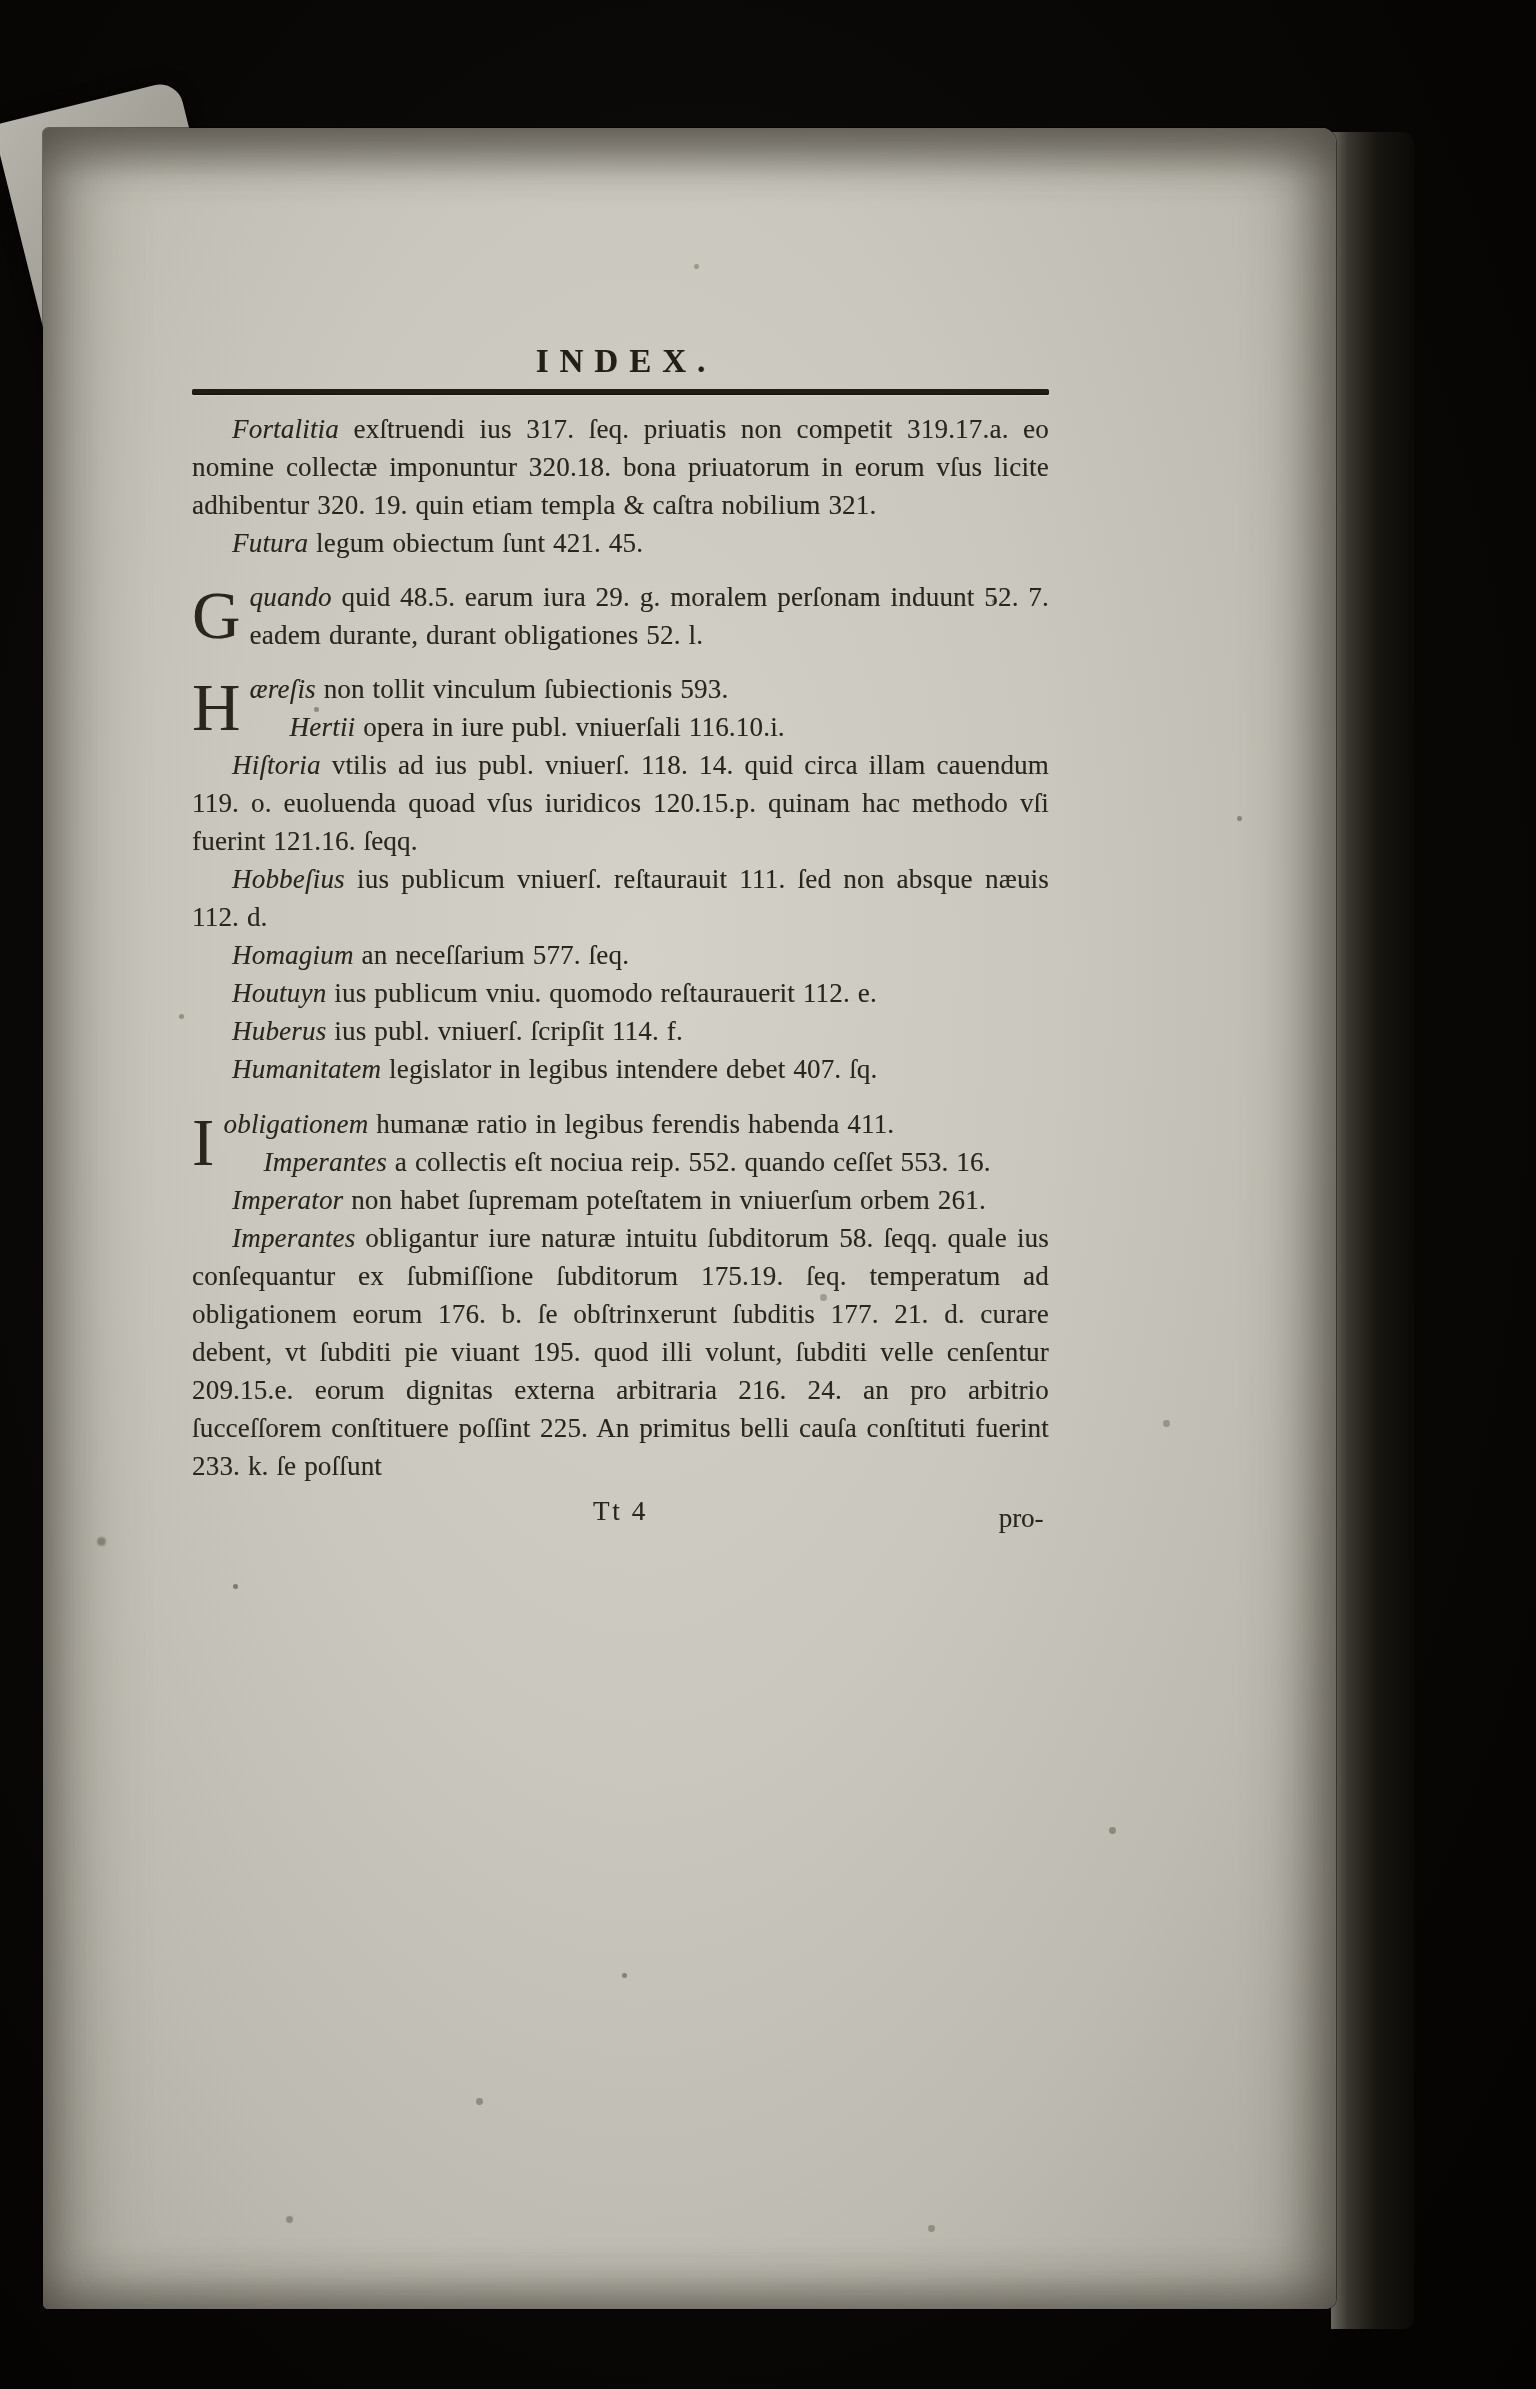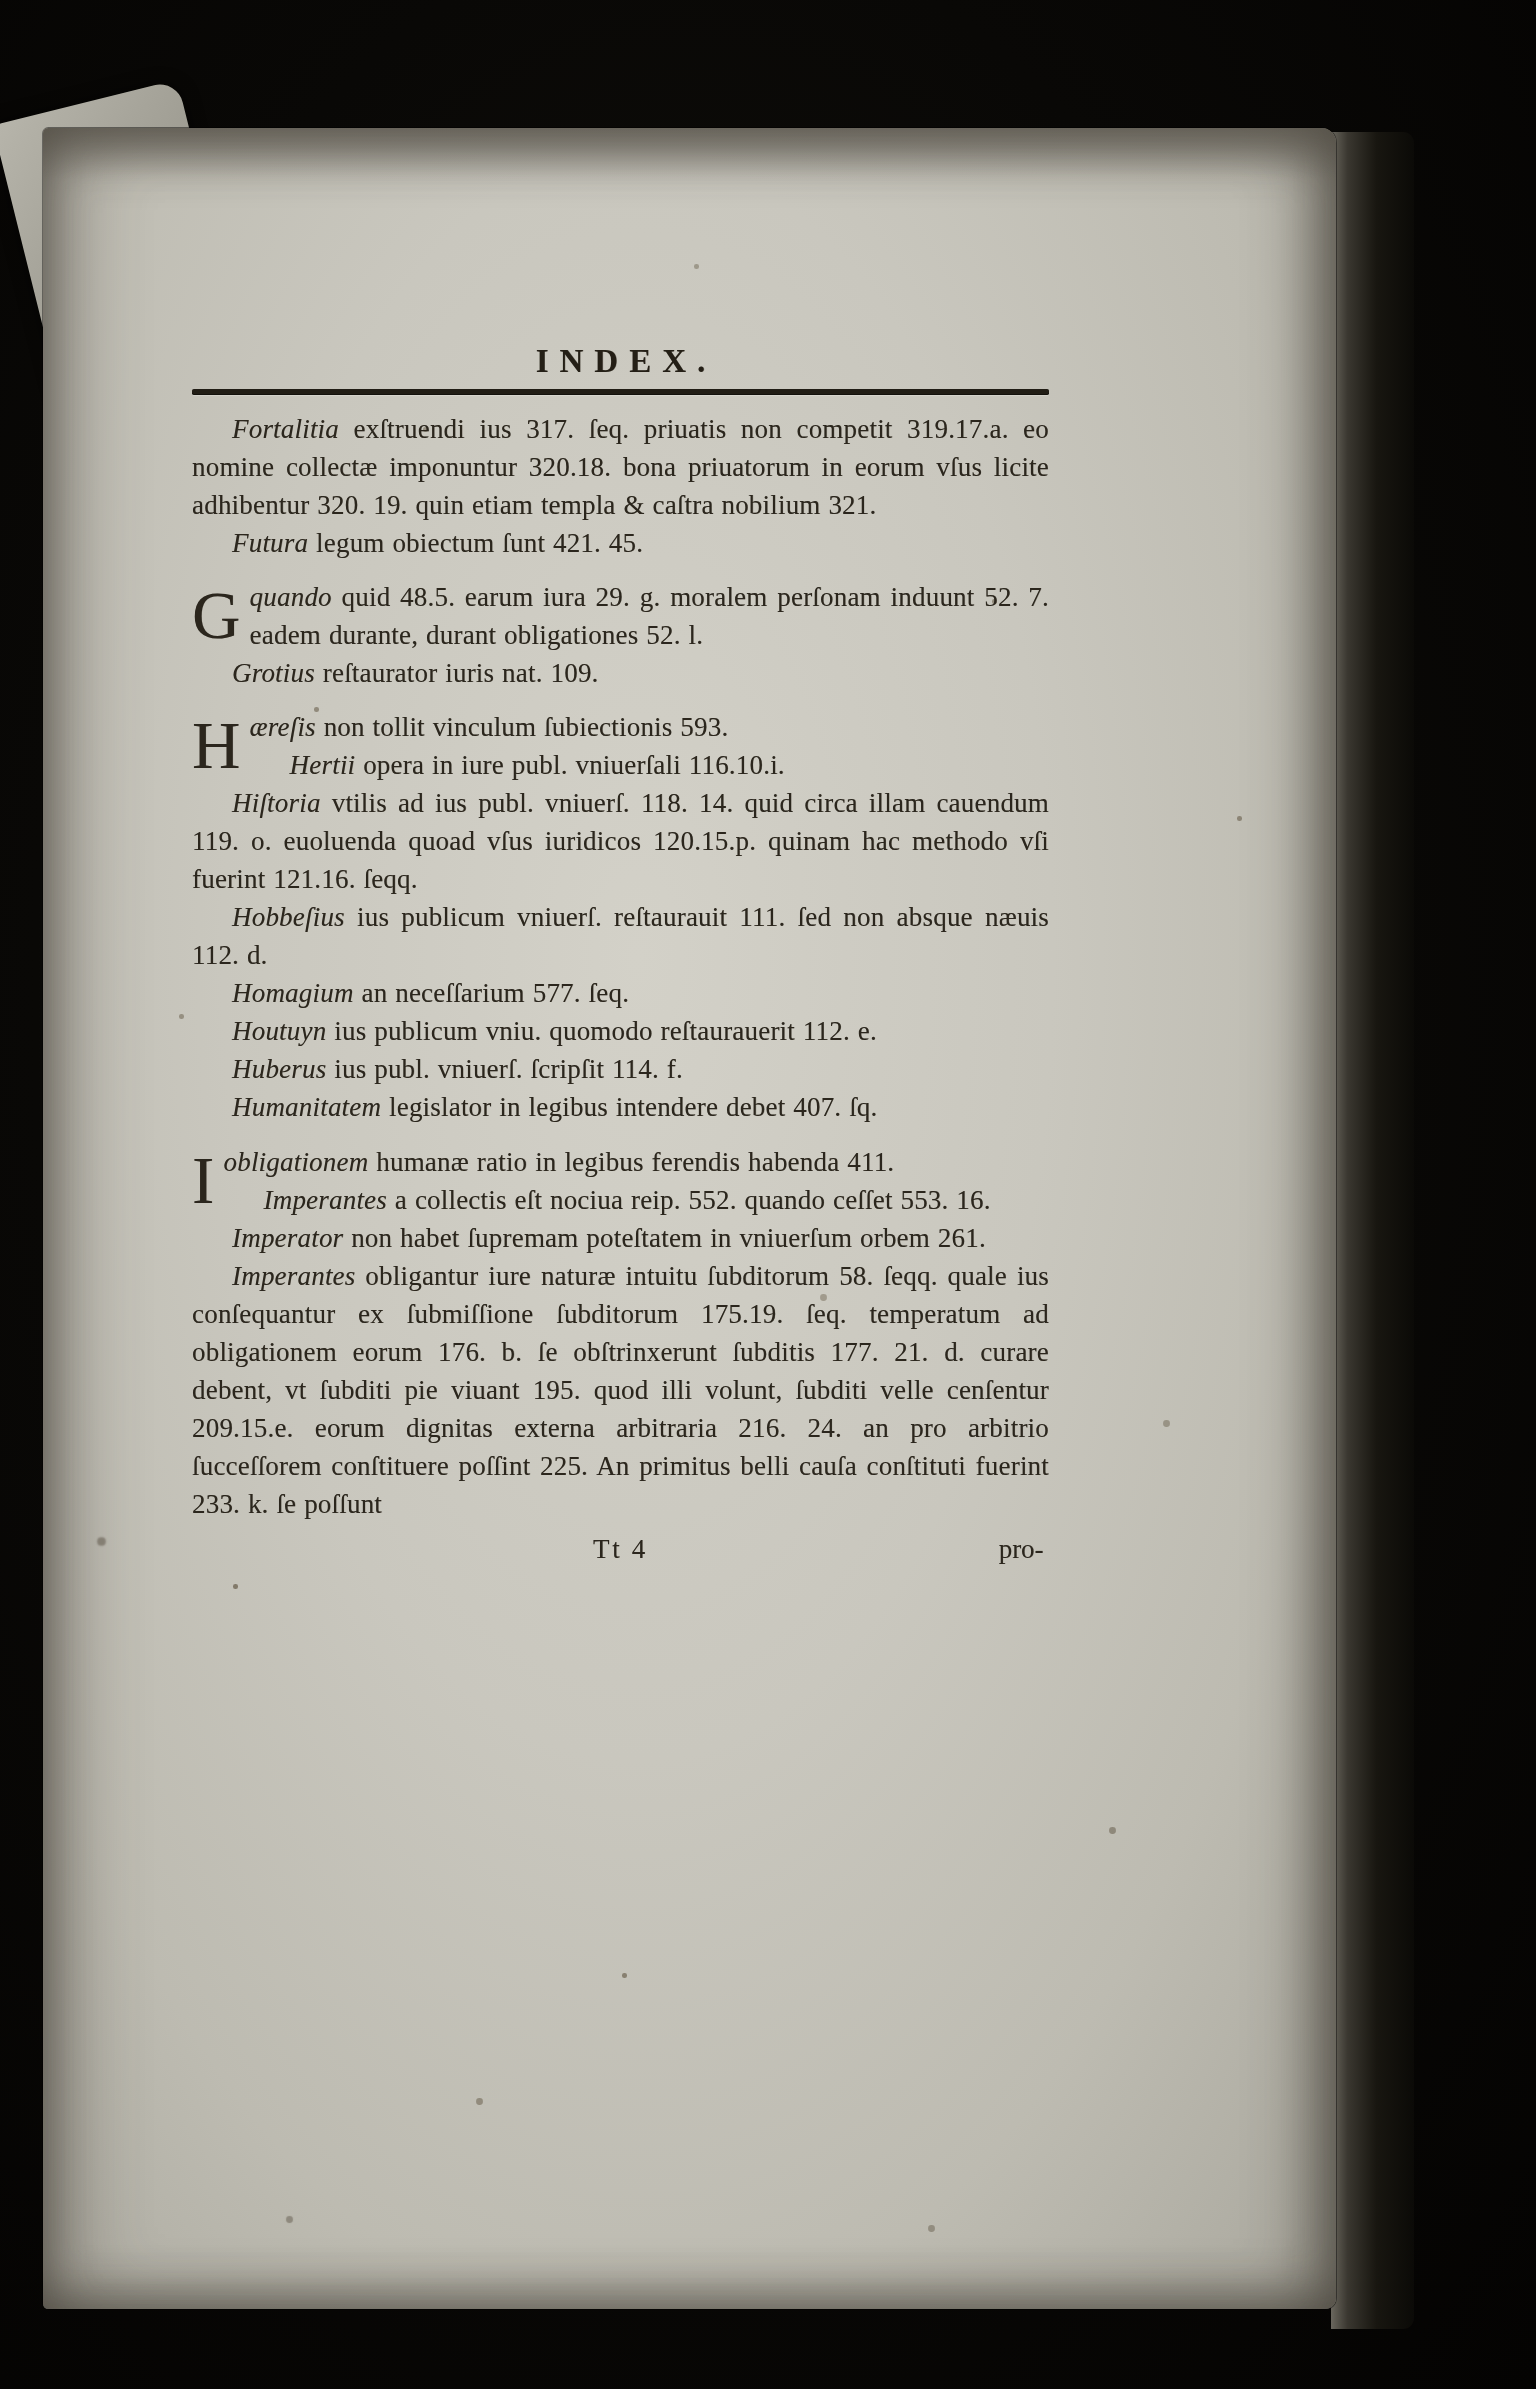--- a/index.html
+++ b/index.html
@@ -73,21 +73,21 @@
     text-shadow:0.3px 0.3px 0 rgba(43,36,25,.32);
   }
   .entry{margin:0;}
   .entry.indent{text-indent:40px;}
   .entry.cap{margin-top:16.3px;text-indent:0;}
   .dropcap{float:left;font-size:67px;line-height:71px;padding:1.8px 9px 0 0;color:#2b261d;}
   .lead{font-style:italic;}
   .footer{position:relative;margin-top:11px;font-size:27px;text-align:center;
     text-shadow:0.3px 0.3px 0 rgba(43,36,25,.32);}
   .sig{letter-spacing:2.7px;}
-  .catch{position:absolute;right:5.4px;top:0;}
+  .catch{position:absolute;right:5.4px;top:7px;}
 </style>
 </head>
 <body style="--ink: #2b261d;">
 
 <div class="under-corner"></div>
 
 <div class="book-edge">
   
   
   
@@ -95,21 +95,20 @@
 
 <div class="paper">
   <div class="specks"></div>
   <div class="content">
     <div class="header">INDEX.</div>
     <div class="rule"></div>
     <div class="entries" id="entries">
         <p class="entry indent"><span class="lead">Fortalitia</span><span> exſtruendi ius 317. ſeq. priuatis non competit 319.17.a. eo nomine collectæ imponuntur 320.18. bona priuatorum in eorum vſus licite adhibentur 320. 19. quin etiam templa &amp; caſtra nobilium 321.</span></p>
         <p class="entry indent"><span class="lead">Futura</span><span> legum obiectum ſunt 421. 45.</span></p>
         <p class="entry cap"><span class="dropcap">G</span><span class="lead">quando</span><span> quid 48.5. earum iura 29. g. moralem perſonam induunt 52. 7. eadem durante, durant obligationes 52. l.</span></p>
-        <p class="entry indent"><span class="lead">Grotius</span><span> reſtaurator iuris nat. 109.</span></p>
         <p class="entry cap"><span class="dropcap">H</span><span class="lead">æreſis</span><span> non tollit vinculum ſubiectionis 593.</span></p>
         <p class="entry indent"><span class="lead">Hertii</span><span> opera in iure publ. vniuerſali 116.10.i.</span></p>
         <p class="entry indent"><span class="lead">Hiſtoria</span><span> vtilis ad ius publ. vniuerſ. 118. 14. quid circa illam cauendum 119. o. euoluenda quoad vſus iuridicos 120.15.p. quinam hac methodo vſi fuerint 121.16. ſeqq.</span></p>
         <p class="entry indent"><span class="lead">Hobbeſius</span><span> ius publicum vniuerſ. reſtaurauit 111. ſed non absque næuis 112. d.</span></p>
         <p class="entry indent"><span class="lead">Homagium</span><span> an neceſſarium 577. ſeq.</span></p>
         <p class="entry indent"><span class="lead">Houtuyn</span><span> ius publicum vniu. quomodo reſtaurauerit 112. e.</span></p>
         <p class="entry indent"><span class="lead">Huberus</span><span> ius publ. vniuerſ. ſcripſit 114. f.</span></p>
         <p class="entry indent"><span class="lead">Humanitatem</span><span> legislator in legibus intendere debet 407. ſq.</span></p>
         <p class="entry cap"><span class="dropcap">I</span><span class="lead">obligationem</span><span> humanæ ratio in legibus ferendis habenda 411.</span></p>
         <p class="entry indent"><span class="lead">Imperantes</span><span> a collectis eſt nociua reip. 552. quando ceſſet 553. 16.</span></p>

